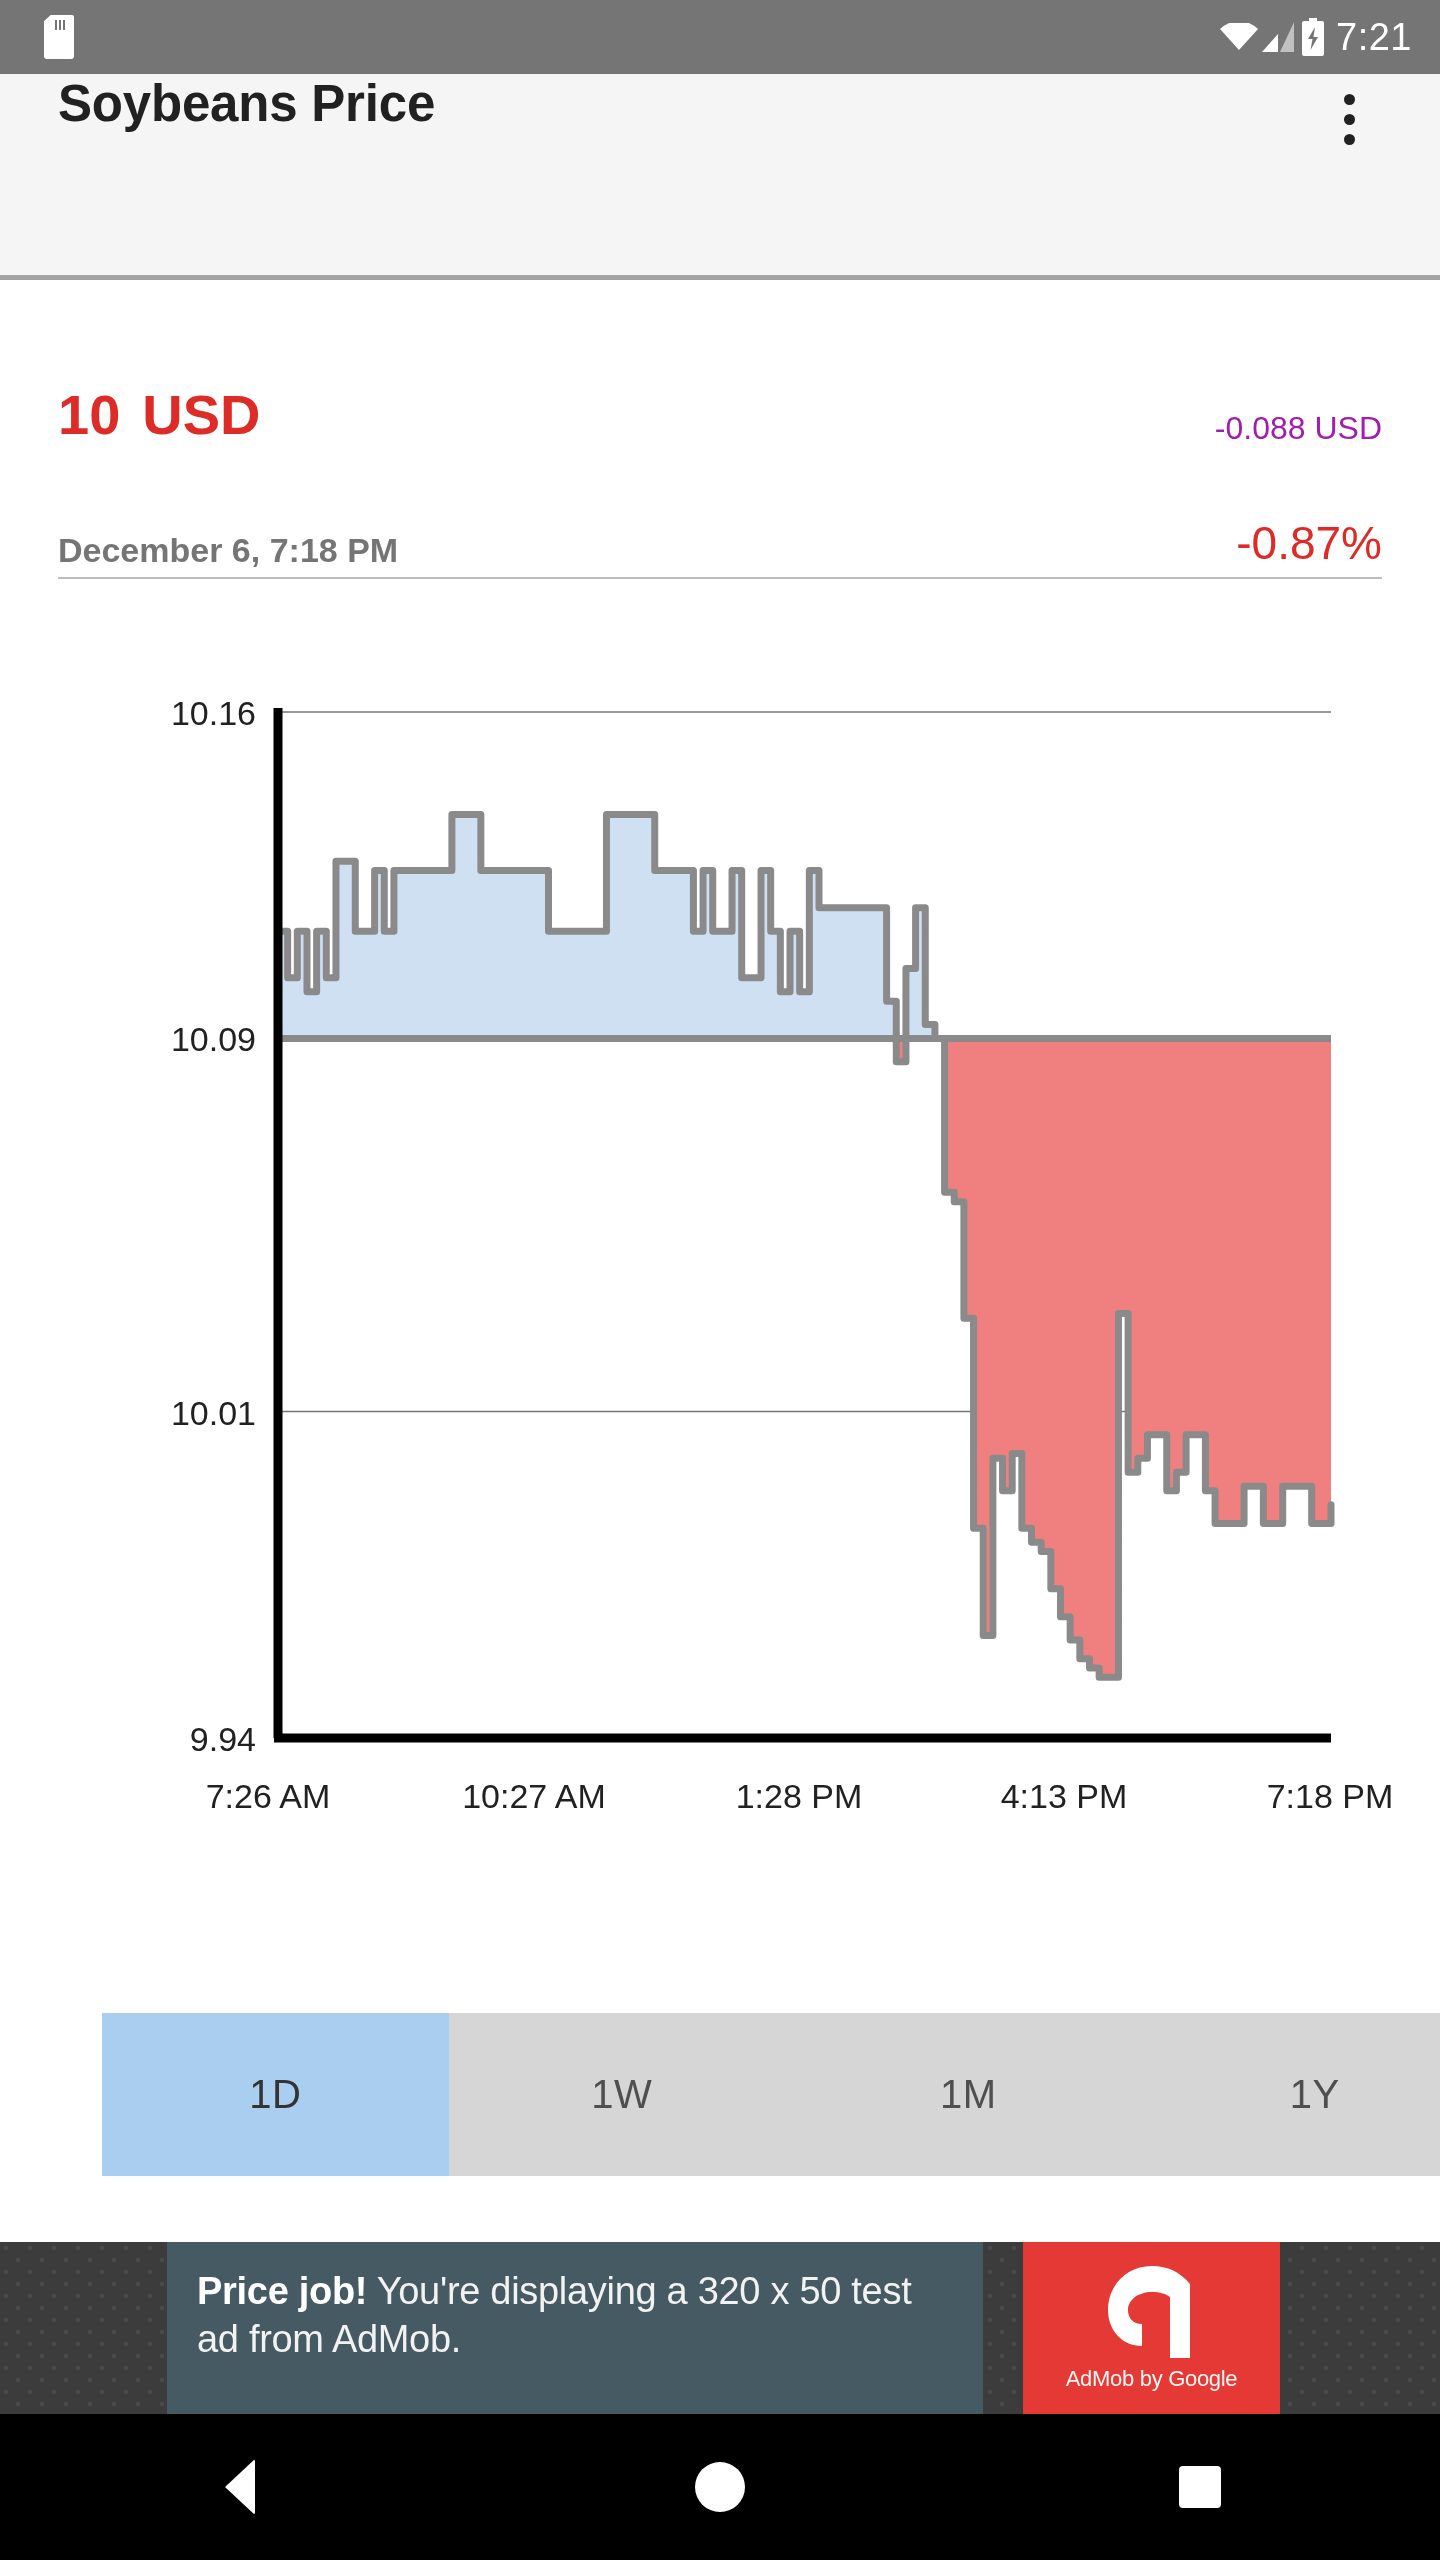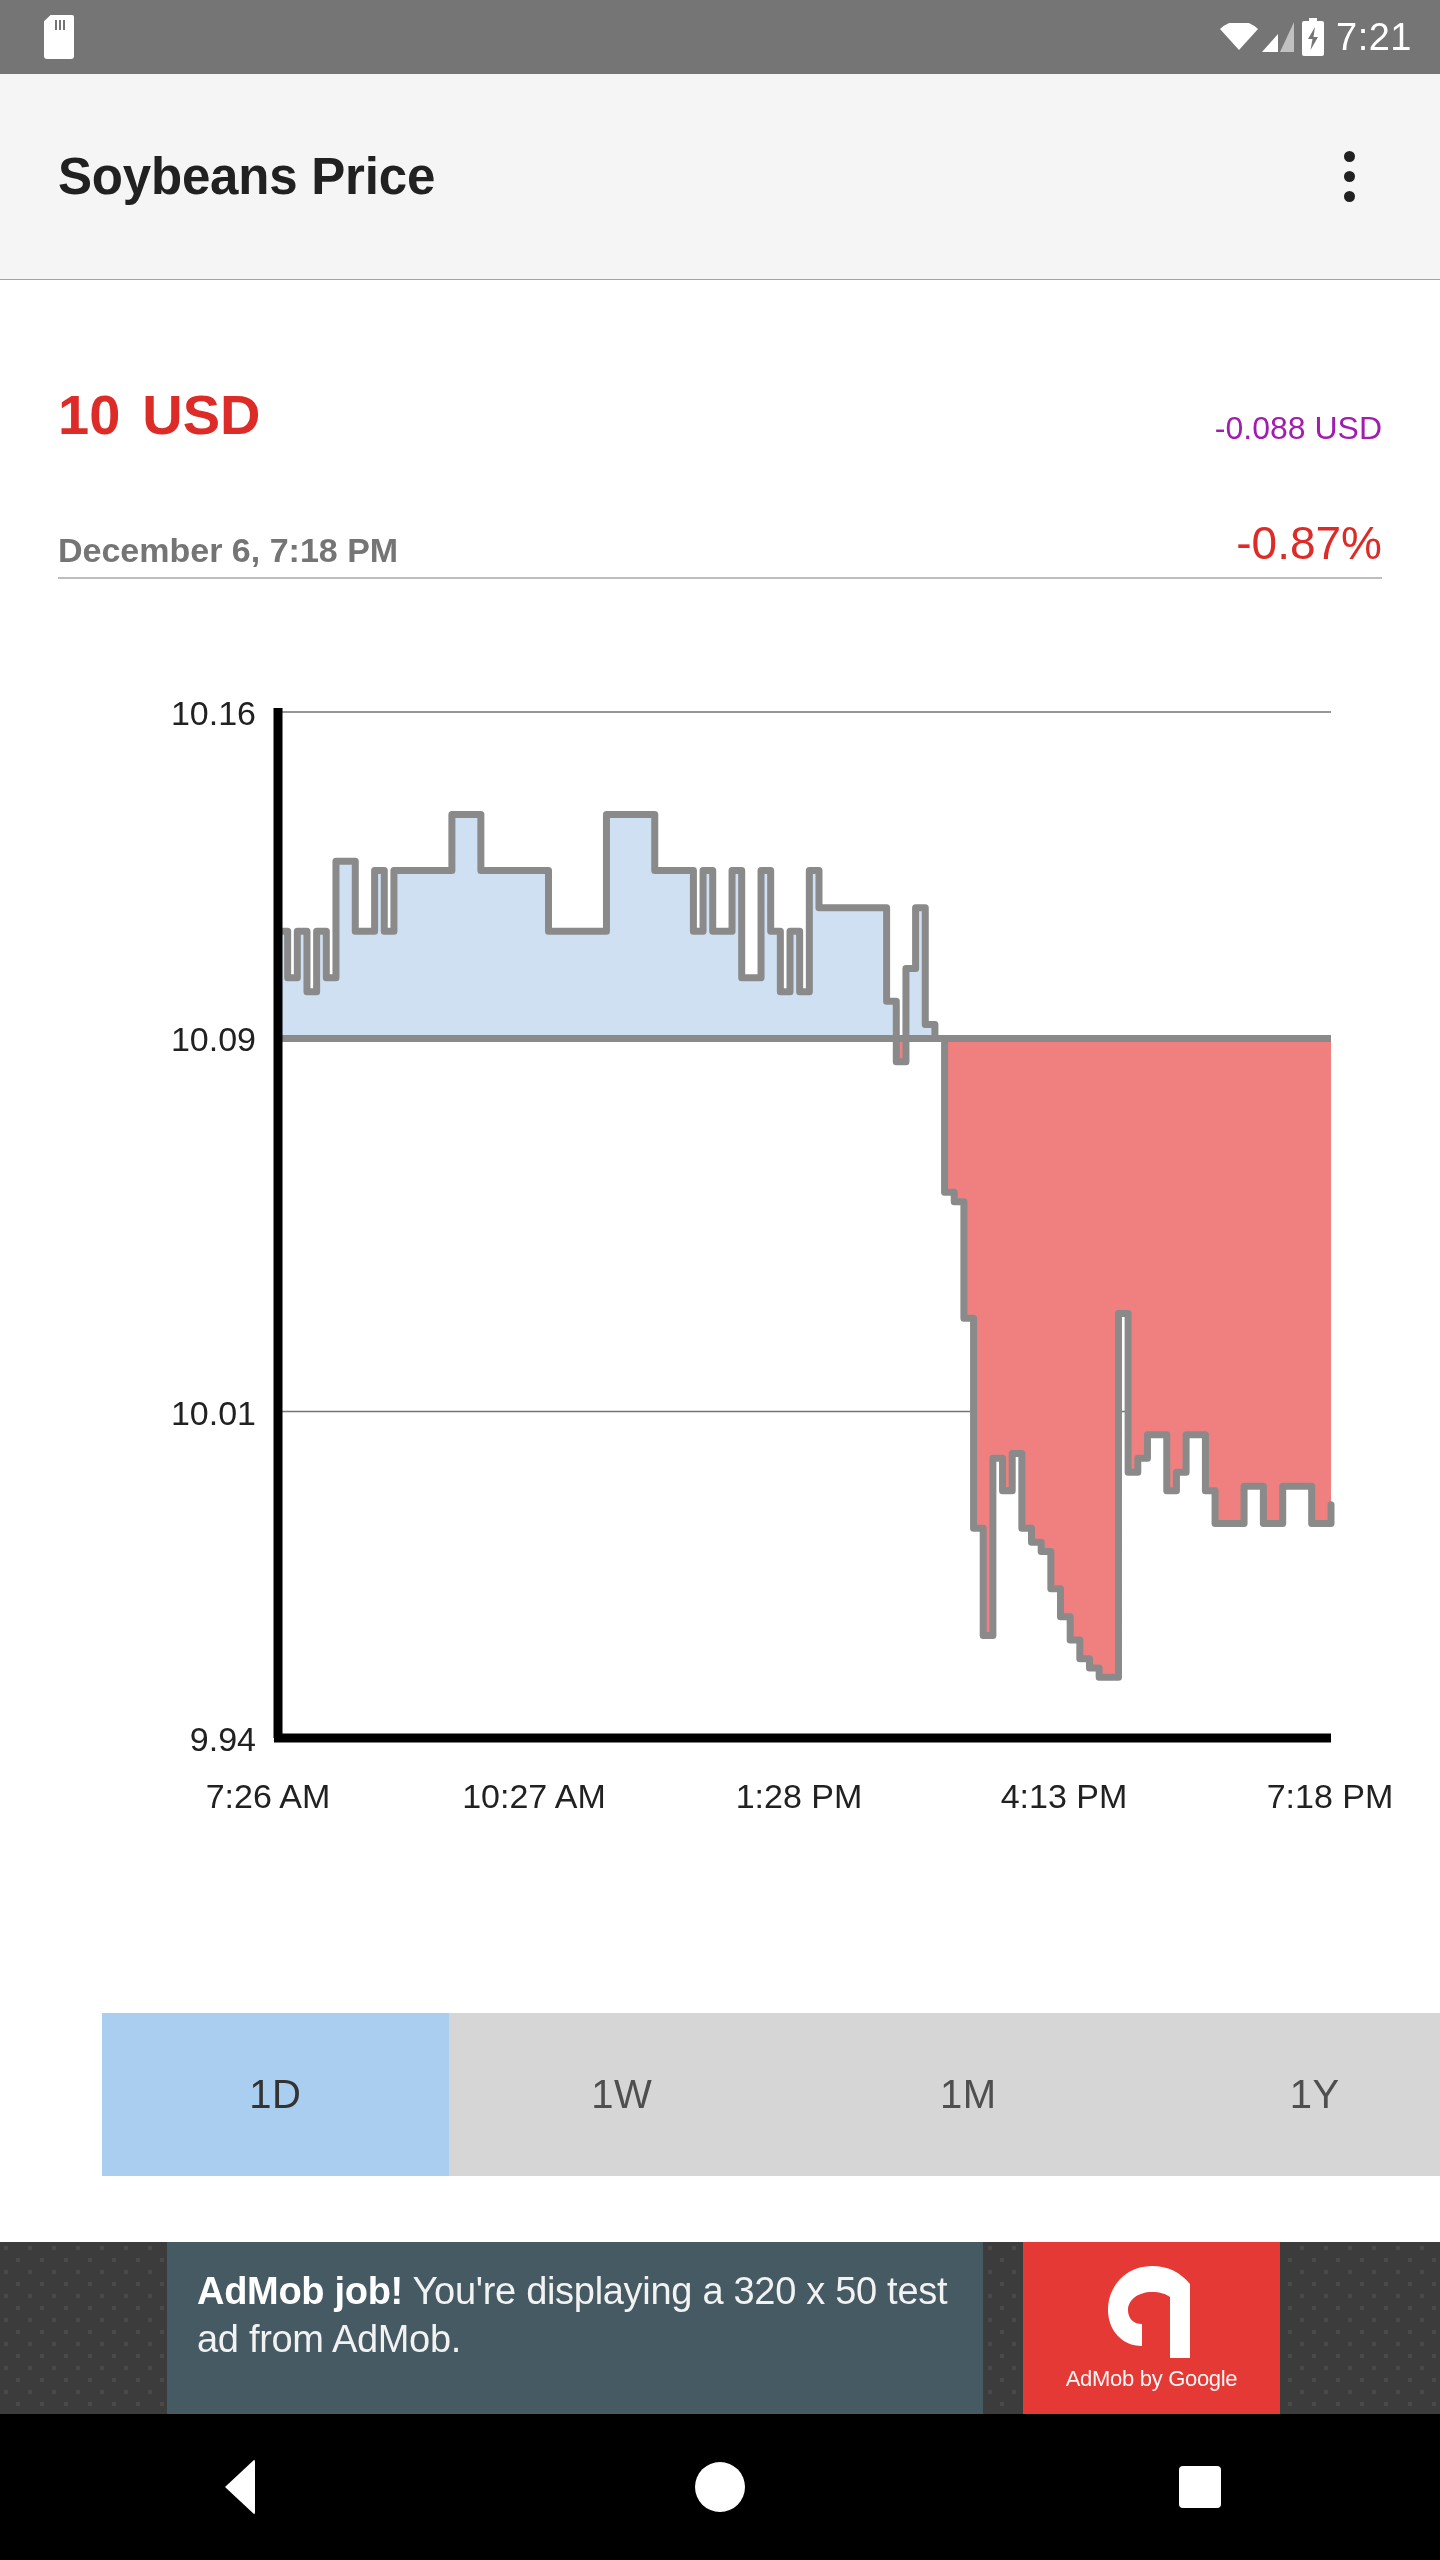--- a/index.html
+++ b/index.html
@@ -37,22 +37,22 @@
   .battery-icon { width:26px; height:38px; position:relative; }
   .sb-time {
     color:#fff; font-size:38px; font-weight:400; letter-spacing:0.5px;
     line-height:1; padding-left:6px; font-family:"Liberation Sans", sans-serif;
   }
 
   
   .appbar {
     position:absolute; left:0; top:74px; width:1440px; height:206px;
     background:#f5f5f5;
-    border-bottom:1px solid #a3a3a3;
-    display:flex; align-items:center;
+    border-bottom:5px solid #a3a3a3;
+    display:flex; align-items:flex-start;
   }
   .appbar-title {
     font-size:51px; font-weight:700; color:#212121;
     padding-left:58px; letter-spacing:-0.2px;
   }
   .overflow-btn {
     margin-left:auto; margin-right:46px;
     width:90px; height:90px;
     display:flex; flex-direction:column; align-items:center; justify-content:center;
     gap:9px; cursor:pointer;
@@ -232,21 +232,21 @@
   <div class="ranges">
     <div class="range-btn active">1D</div>
     <div class="range-btn">1W</div>
     <div class="range-btn">1M</div>
     <div class="range-btn">1Y</div>
   </div>
 
   <div class="adbar">
     <div class="ad-inner">
       <div class="ad-text">
-        <b>AdMob job!</b><span> You're displaying a 320 x 50 test ad from AdMob.</span>
+        <b>Price job!</b><span> You're displaying a 320 x 50 test ad from AdMob.</span>
       </div>
       <div class="ad-logo">
         <span class="mark">
           <svg width="104" height="96" viewBox="0 0 104 96">
             <path d="M52 2 C26 2 8 22 8 46 C8 66 22 82 42 82 L42 60 C33 60 28 54 28 46 C28 36 38 28 52 28 C60 28 66 30 70 33 L70 94 L90 94 L90 20 C80 8 68 2 52 2 Z" fill="#ffffff"></path>
           </svg>
         </span>
         <span class="by">AdMob by Google</span>
       </div>
     </div>

